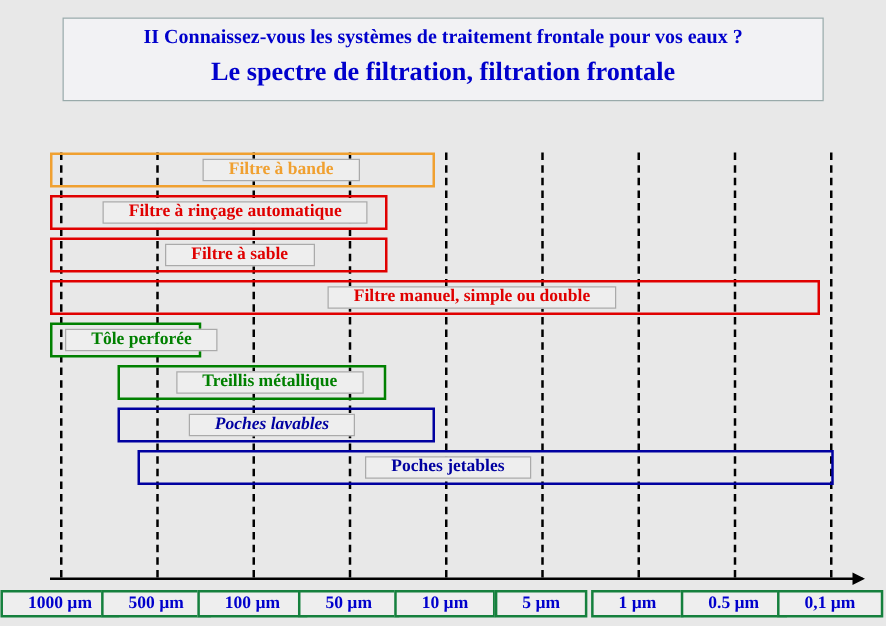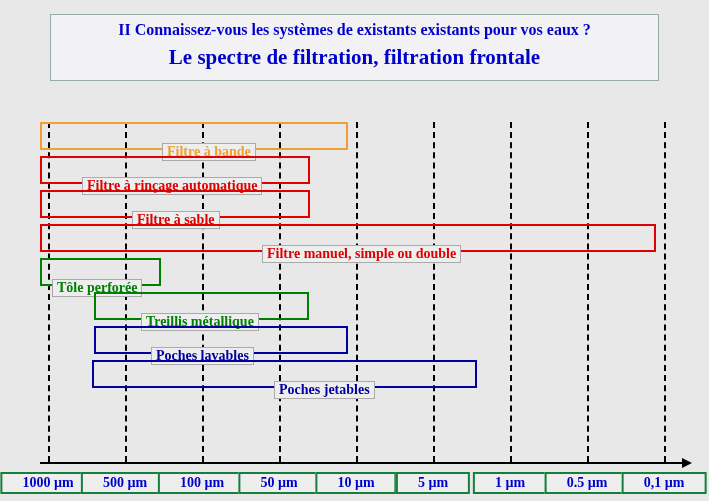--- a/index.html
+++ b/index.html
@@ -36,32 +36,32 @@
     position:absolute;top:350px;transform:translateX(-50%);
     font-size:14px;color:#0000cc;font-weight:bold;
     background:#eee;border:2px solid #15803d;padding:1px 20px;white-space:nowrap;
   }
   .bar{
     position:absolute;height:28px;box-sizing:border-box;border-width:2px;border-style:solid;
   }
   .bar-label{
     position:absolute;top:50%;transform:translateY(-50%);
     font-size:14px;font-weight:bold;
-    background:#eee;border:1px solid #aaa;padding:0 4px;white-space:nowrap;margin-top:16px;
+    background:#eee;border:1px solid #aaa;padding:0 20px;white-space:nowrap;
   }
   .c-orange{border-color:#f0a030;color:#f0a030}
   .c-red{border-color:#e00000;color:#e00000}
   .c-green{border-color:#008000;color:#008000}
   .c-blue{border-color:#0000a0;color:#0000a0}
 </style>
 </head>
 <body>
 
 <div class="title-box">
-  <div class="title-line1">II  Connaissez-vous les systèmes de existants existants pour vos eaux ?</div>
+  <div class="title-line1">II  Connaissez-vous les systèmes de traitement frontale pour vos eaux ?</div>
   <div class="title-line2">Le spectre de filtration, filtration frontale</div>
 </div>
 
 <div class="chart-area">
   <div class="axis"></div>
 <div class="grid-line" style="left: 8px;"></div>
     <div class="tick-label" style="left: 8px;">1000 µm</div>
     <div class="grid-line" style="left: 85px;"></div>
     <div class="tick-label" style="left: 85px;">500 µm</div>
     <div class="grid-line" style="left: 162px;"></div>
@@ -90,18 +90,18 @@
     <div class="bar c-red" style="left: 0px; width: 616px; top: 102px;">
       <span class="bar-label c-red" style="border-color: rgb(170, 170, 170); left: 220px;">Filtre manuel, simple ou double</span>
     </div>
     <div class="bar c-green" style="left: 0px; width: 121px; top: 136px;">
       <span class="bar-label c-green" style="border-color: rgb(170, 170, 170); left: 10px;">Tôle perforée</span>
     </div>
     <div class="bar c-green" style="left: 53.9px; width: 215.6px; top: 170px;">
       <span class="bar-label c-green" style="border-color: rgb(170, 170, 170); left: 45px;">Treillis métallique</span>
     </div>
     <div class="bar c-blue" style="left: 53.9px; width: 254.1px; top: 204px;">
-      <span class="bar-label c-blue" style="border-color: rgb(170, 170, 170); left: 55px;">Poches lavables</span>
+      <span class="bar-label c-blue" style="border-color: rgb(170, 170, 170); left: 55px; font-style: italic;">Poches lavables</span>
     </div>
-    <div class="bar c-blue" style="left: 52px; width: 385px; top: 238px;">
+    <div class="bar c-blue" style="left: 70px; width: 557px; top: 238px;">
       <span class="bar-label c-blue" style="border-color: rgb(170, 170, 170); left: 180px;">Poches jetables</span>
     </div>
   </div>
 
 </body></html>

